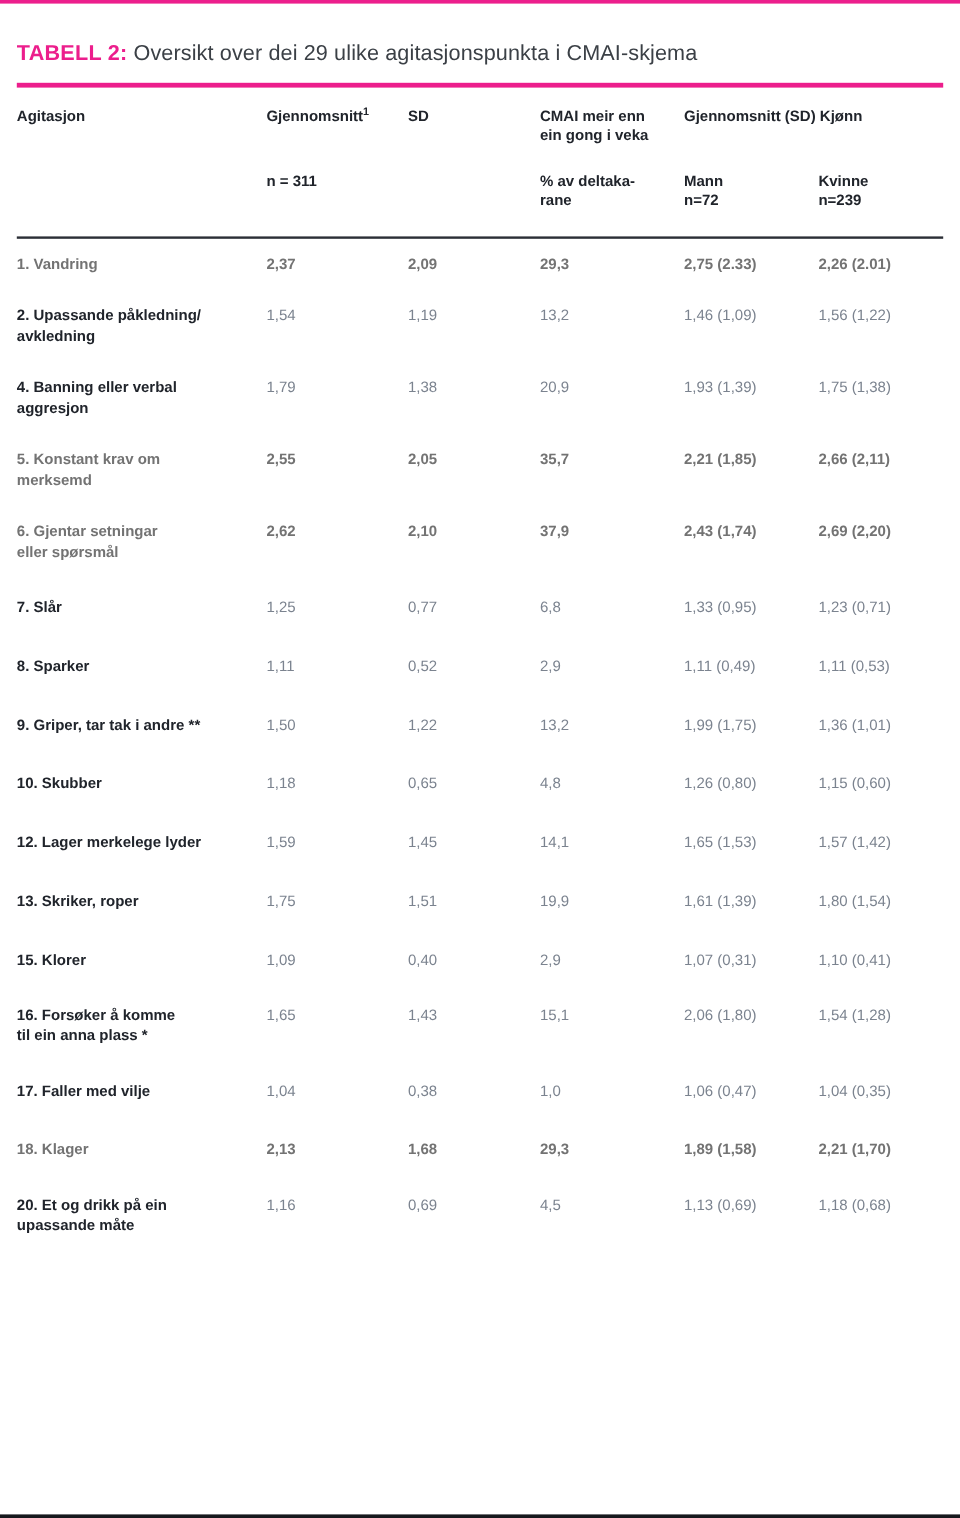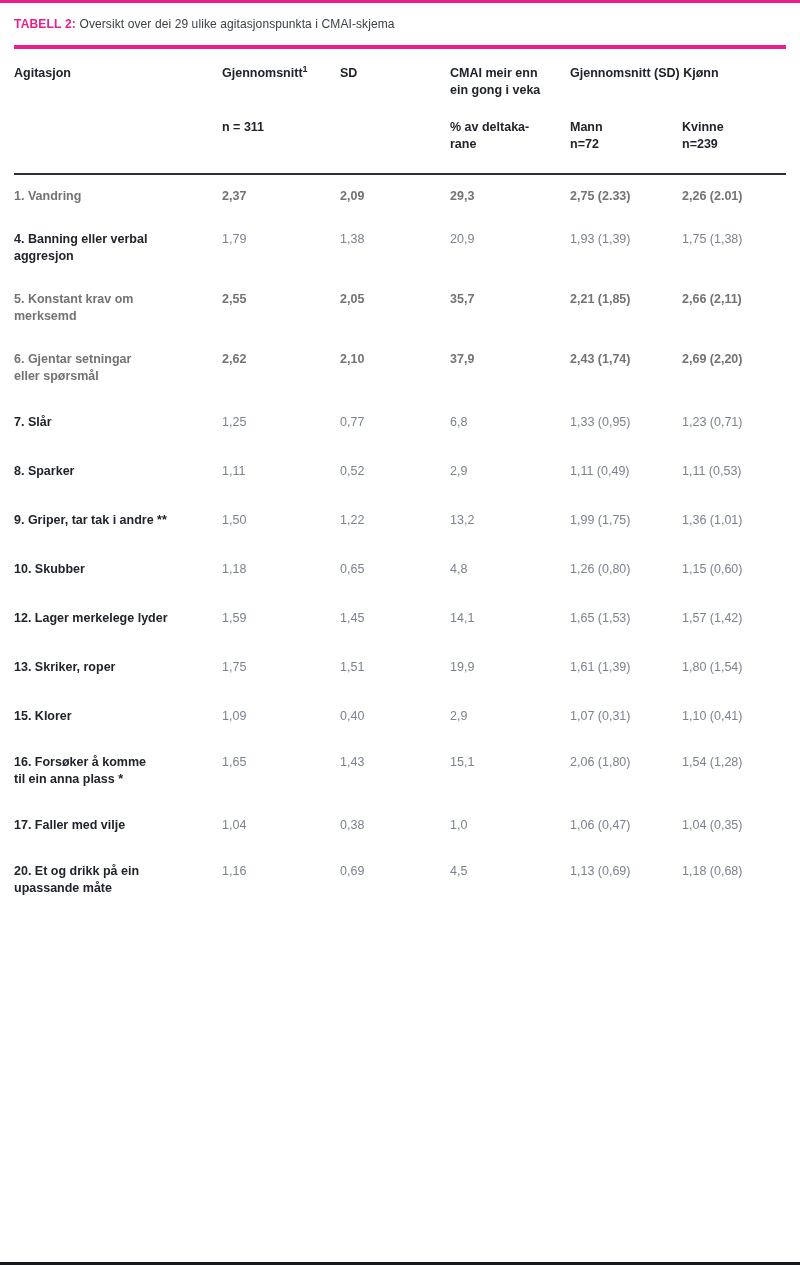--- a/index.html
+++ b/index.html
@@ -22,22 +22,22 @@
     height: 1265px;
     background: #ffffff;
     border-top: 3px solid var(--accent, #ec1e8c);
     border-bottom: 3px solid #16181d;
     padding: 0 14px;
     overflow: hidden;
   }
 
   
   .caption {
-    padding: 14px 0 13px 0;
-    font-size: 12px;
+    padding: 30px 0 13px 0;
+    font-size: 18px;
     line-height: 1.25;
     color: #3a3f47;
     letter-spacing: 0.1px;
     white-space: nowrap;
   }
   .caption-label {
     font-weight: bold;
     color: #ec1e8c;
     letter-spacing: 0.2px;
   }
@@ -156,20 +156,29 @@
     <tbody id="rows-body">
         <tr class="hi">
           <td class="label">1. Vandring</td>
           <td>2,37</td>
           <td>2,09</td>
           <td>29,3</td>
           <td>2,75 (2.33)</td>
           <td>2,26 (2.01)</td>
         </tr>
         <tr>
+          <td class="label">2. Upassande påkledning/
+avkledning</td>
+          <td>1,54</td>
+          <td>1,19</td>
+          <td>13,2</td>
+          <td>1,46 (1,09)</td>
+          <td>1,56 (1,22)</td>
+        </tr>
+        <tr>
           <td class="label">4. Banning eller verbal
 aggresjon</td>
           <td>1,79</td>
           <td>1,38</td>
           <td>20,9</td>
           <td>1,93 (1,39)</td>
           <td>1,75 (1,38)</td>
         </tr>
         <tr class="hi">
           <td class="label">5. Konstant krav om
@@ -255,20 +264,28 @@
           <td>1,54 (1,28)</td>
         </tr>
         <tr class="tall">
           <td class="label">17. Faller med vilje</td>
           <td>1,04</td>
           <td>0,38</td>
           <td>1,0</td>
           <td>1,06 (0,47)</td>
           <td>1,04 (0,35)</td>
         </tr>
+        <tr class="hi tall">
+          <td class="label">18. Klager</td>
+          <td>2,13</td>
+          <td>1,68</td>
+          <td>29,3</td>
+          <td>1,89 (1,58)</td>
+          <td>2,21 (1,70)</td>
+        </tr>
         <tr>
           <td class="label">20. Et og drikk på ein
 upassande måte</td>
           <td>1,16</td>
           <td>0,69</td>
           <td>4,5</td>
           <td>1,13 (0,69)</td>
           <td>1,18 (0,68)</td>
         </tr>
       </tbody>

